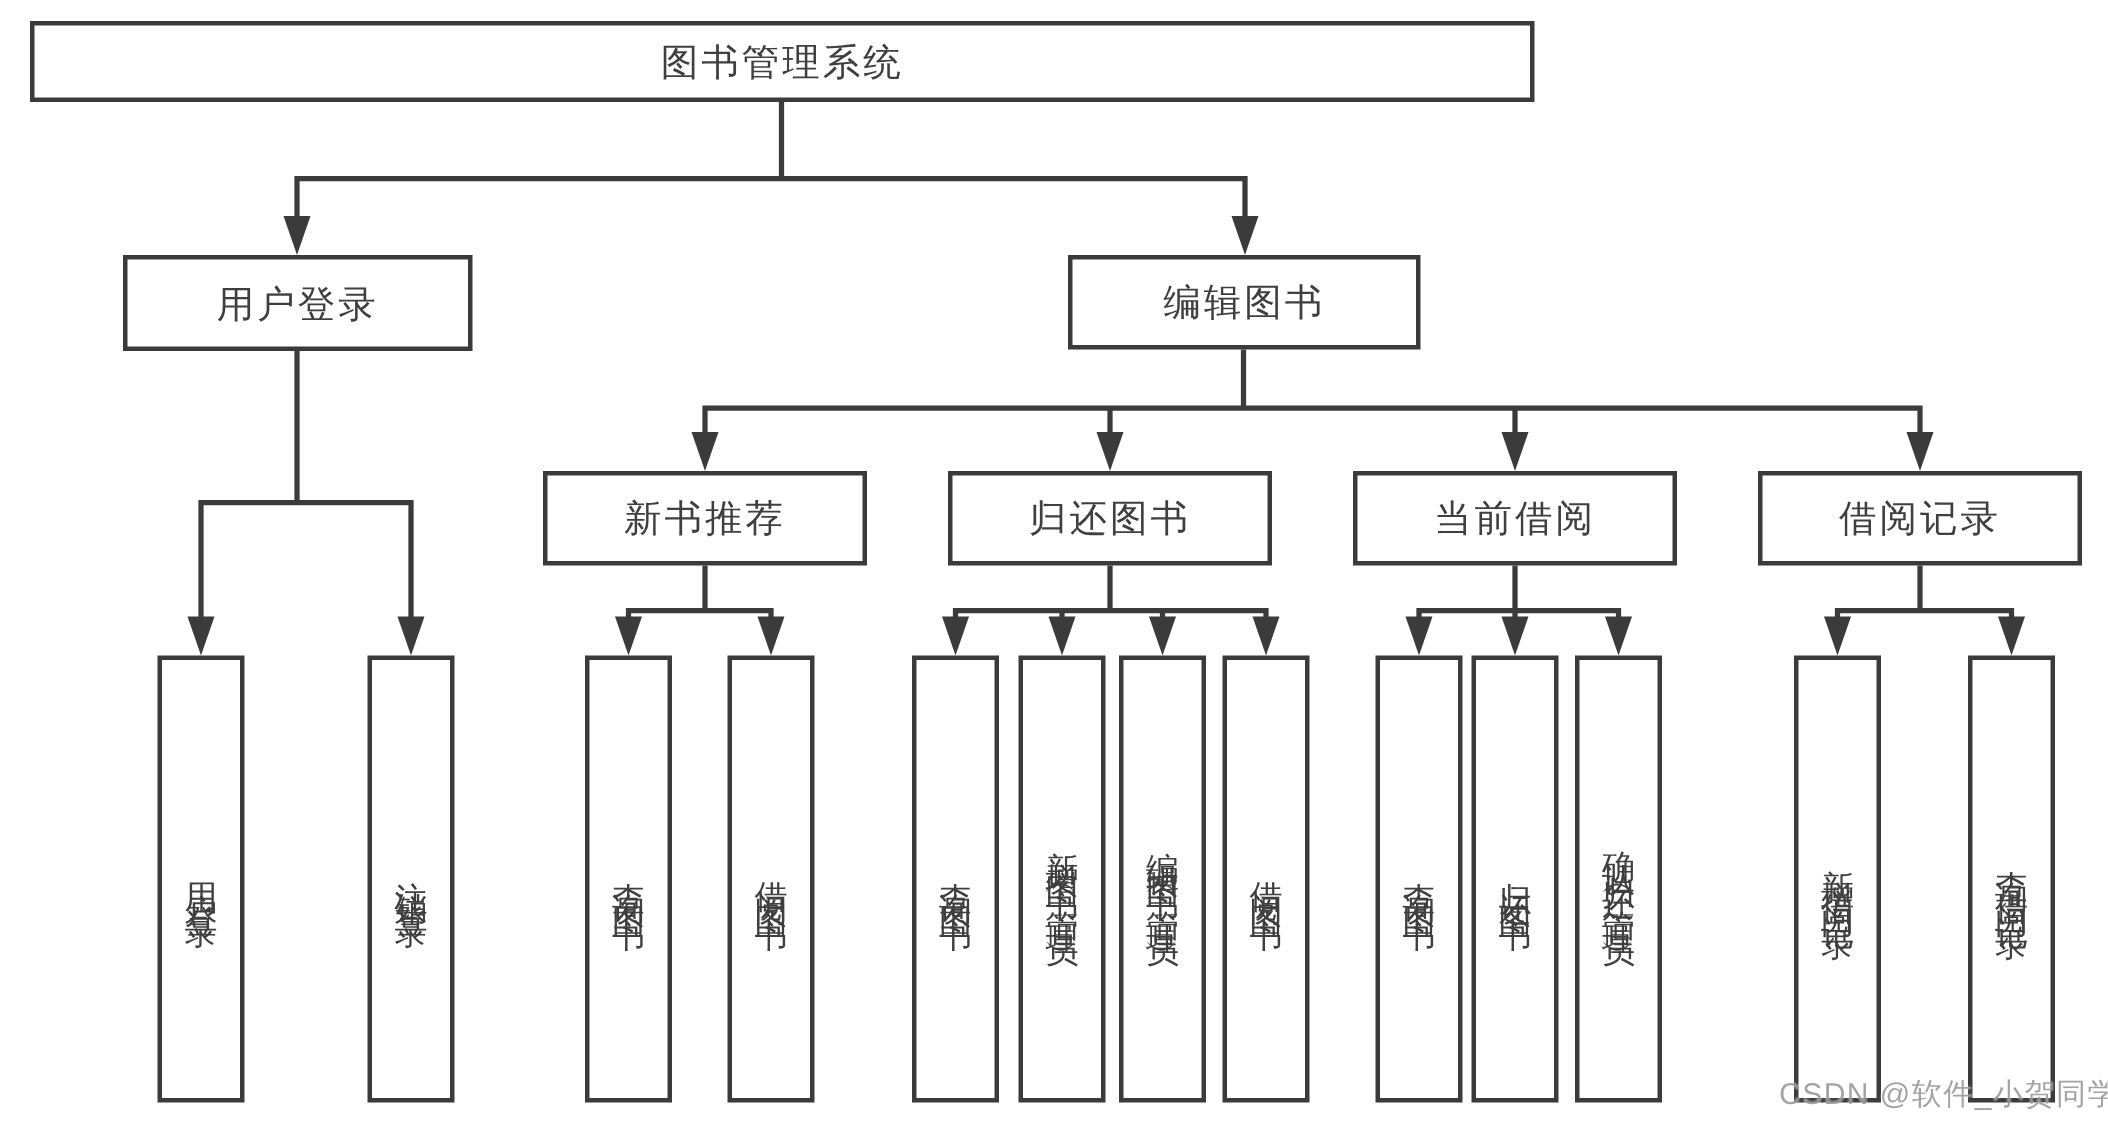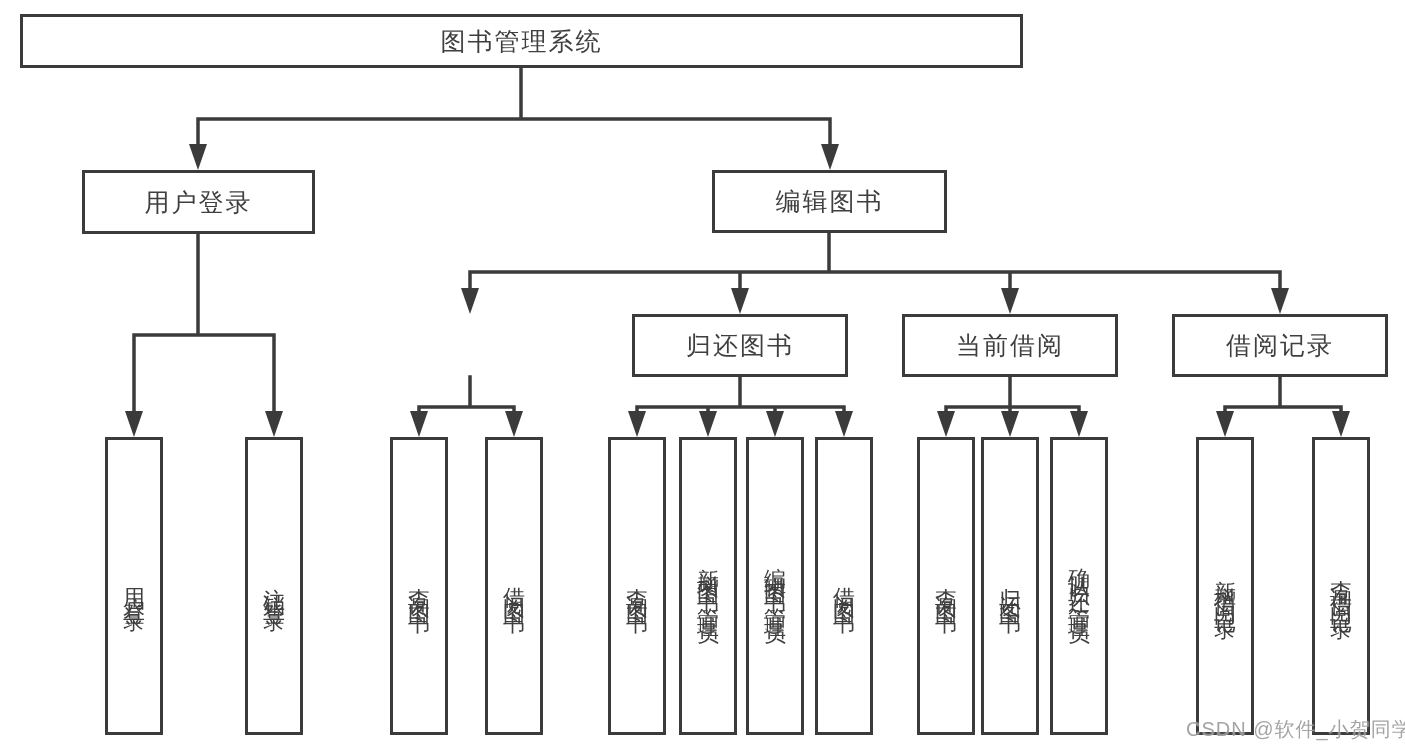--- a/index.html
+++ b/index.html
@@ -109,20 +109,23 @@
     <span>图书管理系统</span>
   </div>
 
   <div class="node h-node" style="left:82px;top:170px;width:233px;height:64px">
     <span>用户登录</span>
   </div>
   <div class="node h-node" style="left:712px;top:170px;width:235px;height:63px">
     <span>编辑图书</span>
   </div>
 
+  <div class="node h-node" style="left:362px;top:314px;width:216px;height:63px">
+    <span>新书推荐</span>
+  </div>
   <div class="node h-node" style="left:632px;top:314px;width:216px;height:63px">
     <span>归还图书</span>
   </div>
   <div class="node h-node" style="left:902px;top:314px;width:216px;height:63px">
     <span>当前借阅</span>
   </div>
   <div class="node h-node" style="left:1172px;top:314px;width:216px;height:63px">
     <span>借阅记录</span>
   </div>
 

